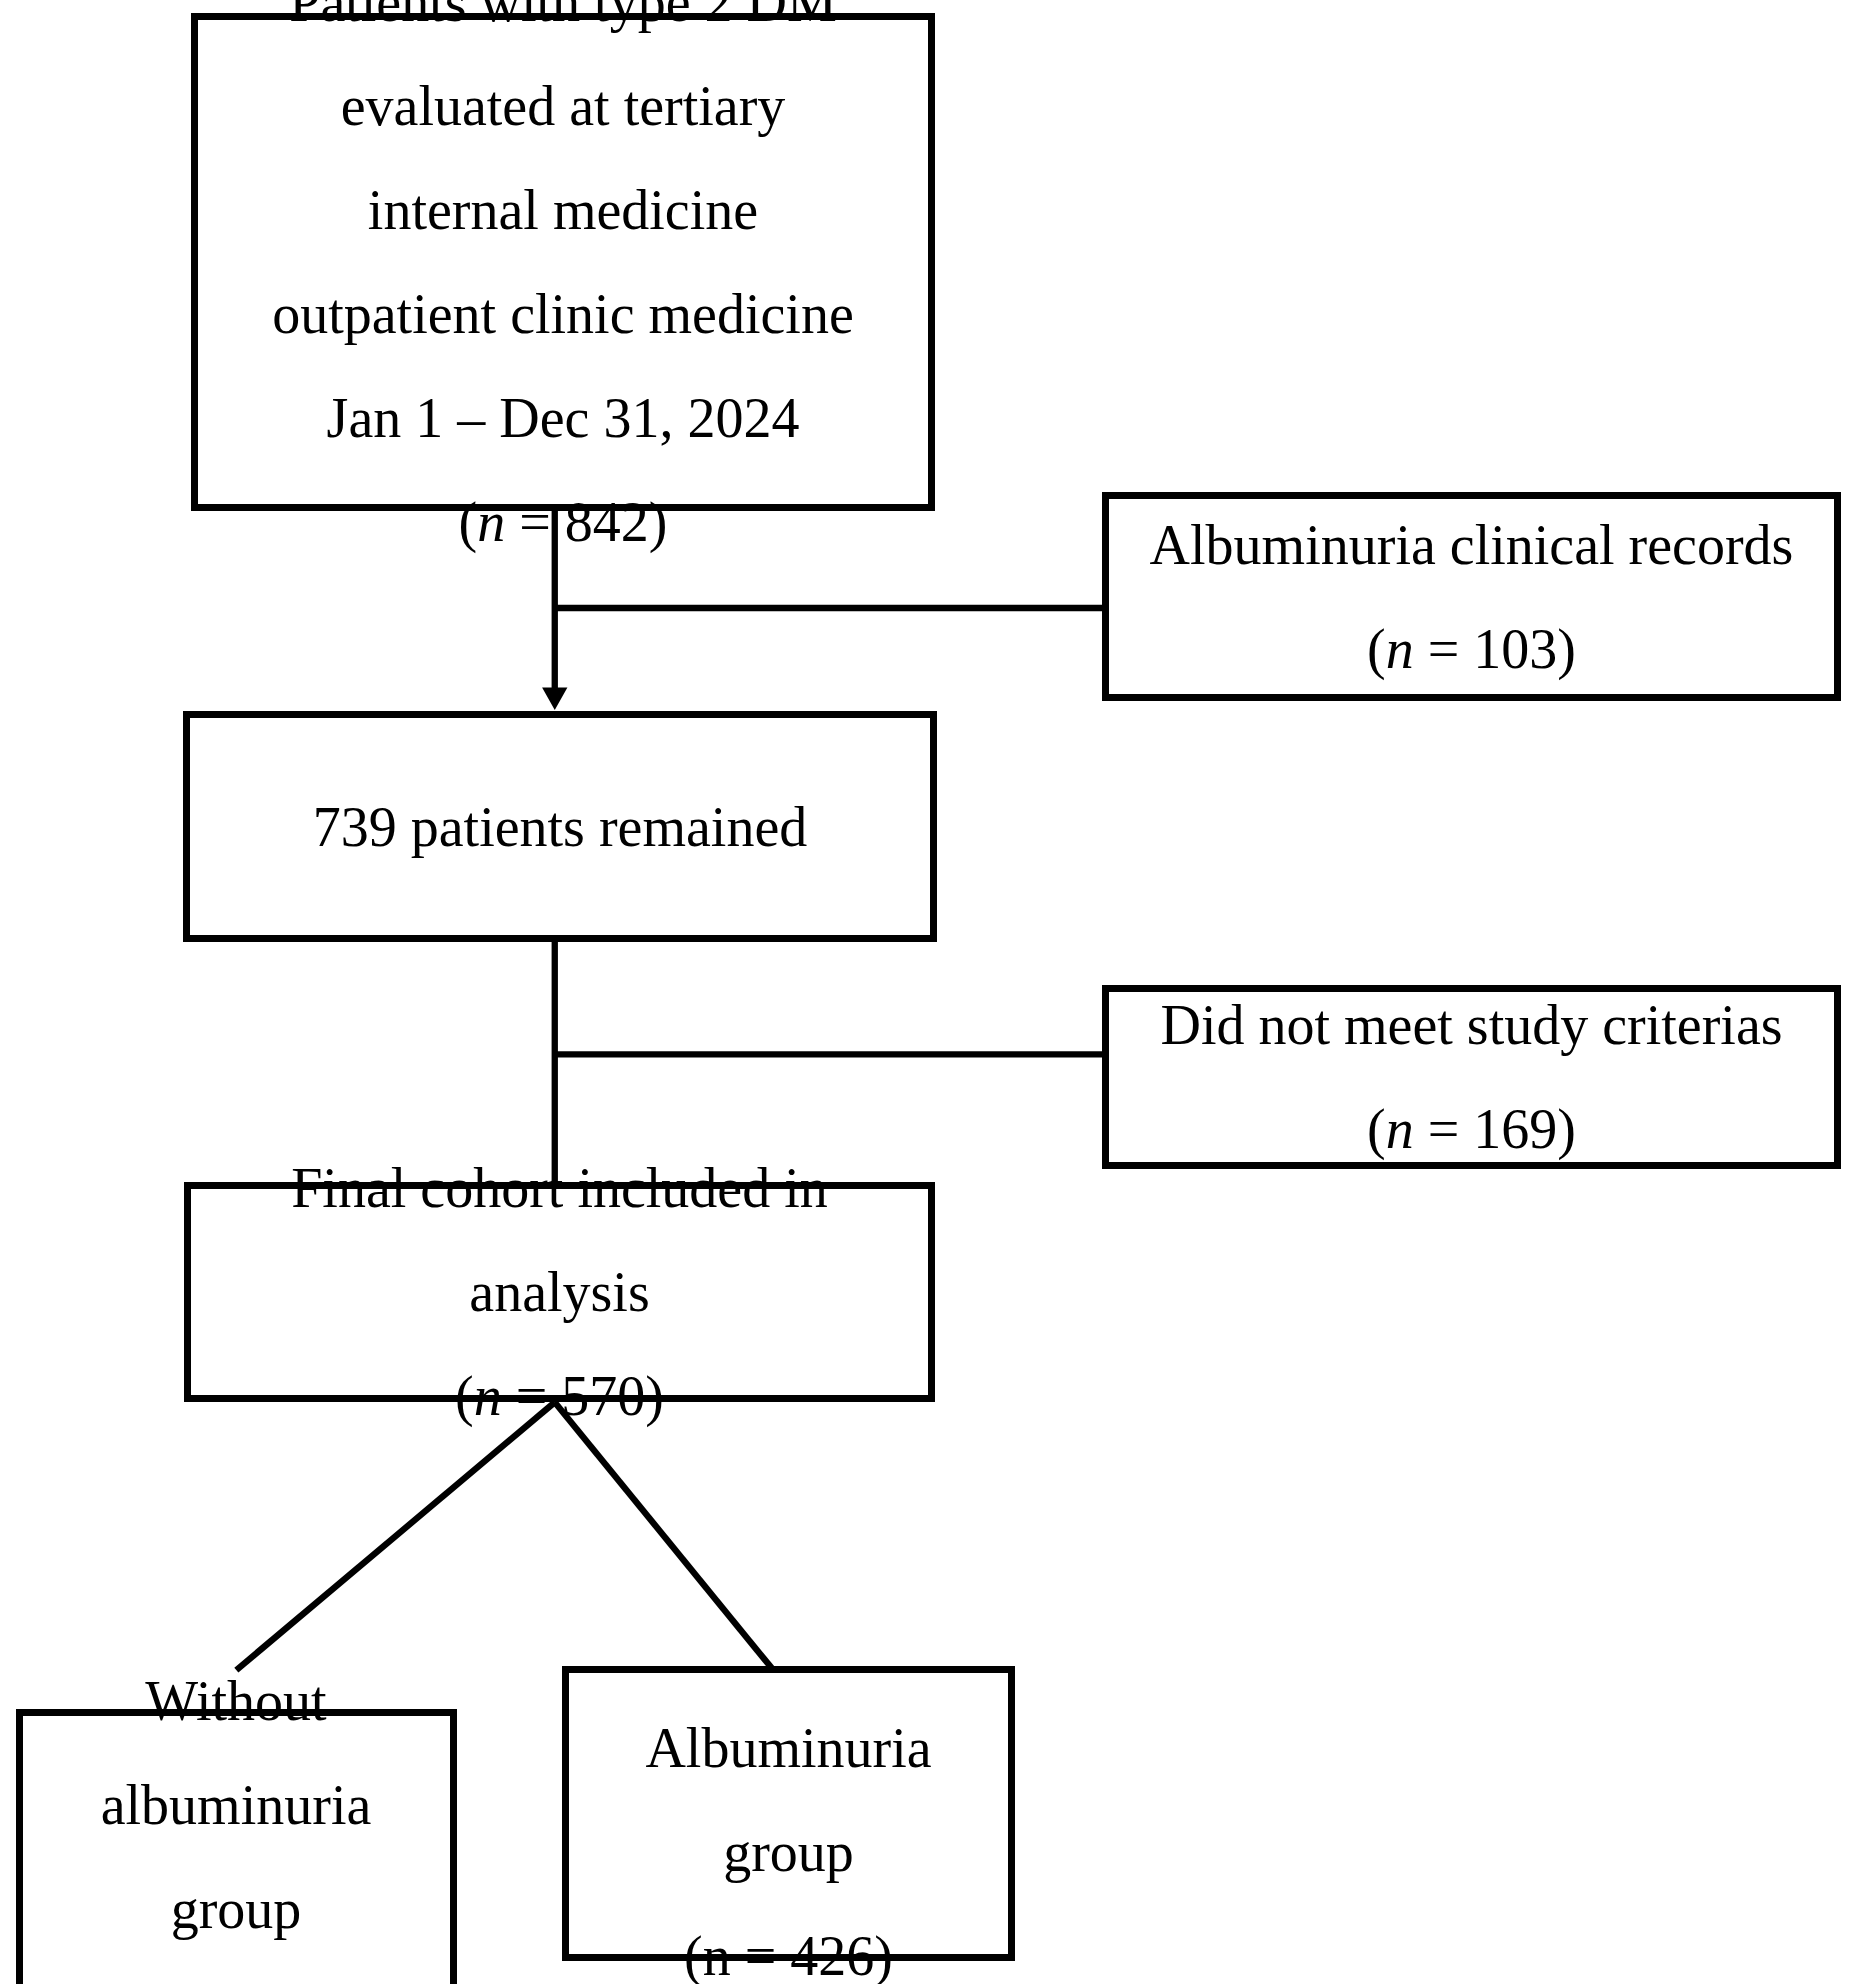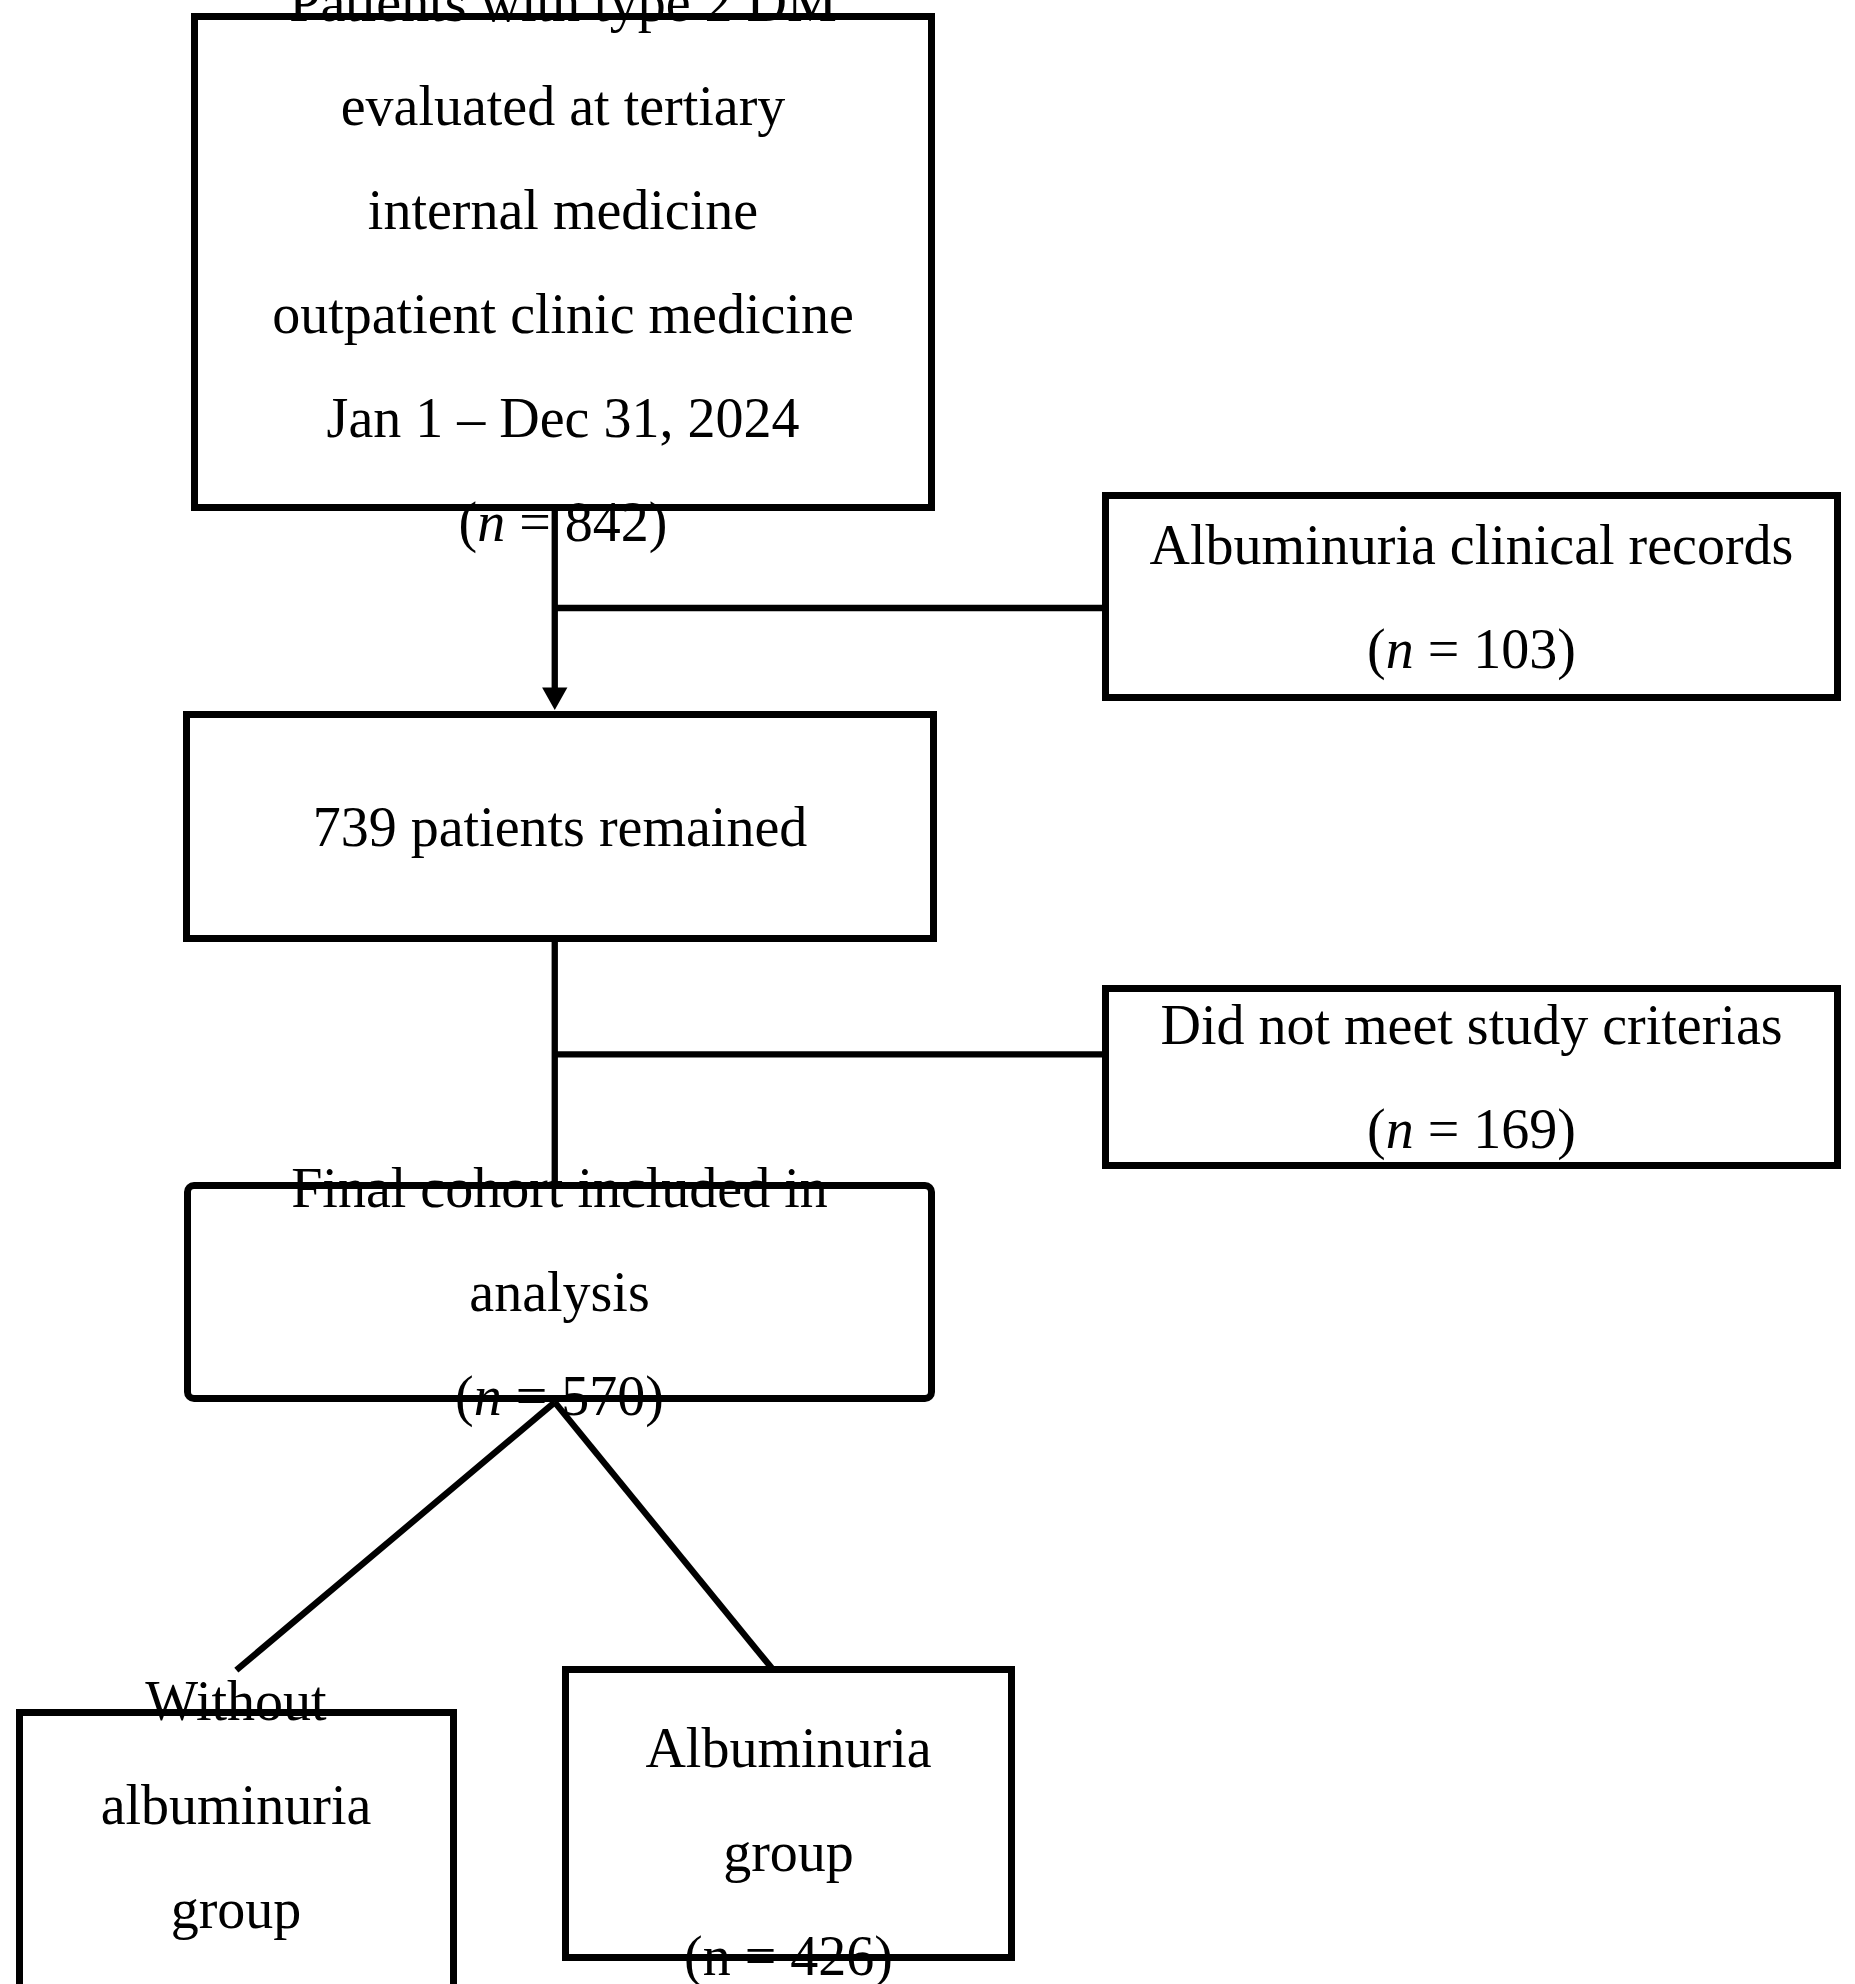--- a/index.html
+++ b/index.html
@@ -33,21 +33,21 @@
     text-align: center;
     font-size: 56px;
     line-height: 72px;
     white-space: nowrap;
     gap: 32px;
   }
   .b-source   { left: 191px;  top: 12.7px;   width: 744px; height: 498px; }
   .b-excl1    { left: 1102px; top: 492px;  width: 739px; height: 209px; }
   .b-remained { left: 183px;  top: 711px; width: 754px; height: 231px; }
   .b-excl2    { left: 1102px; top: 952px; width: 739px; height: 184px; margin-top: 33px; }
-  .b-final    { left: 184px;  top: 1182px; width: 751px; height: 220px; border-radius: 10px; }
+  .b-final    { left: 184px;  top: 1182px; width: 751px; height: 220px; }
   .b-group1   { left: 15.5px;   top: 1709px; width: 441px;  height: 295px; }
   .b-group2   { left: 562px;  top: 1666px; width: 453px;  height: 295px;
                 justify-content: flex-start; padding-top: 39px; }
   .nit { font-style: italic; }
 </style>
 </head>
 <body>
 
 <div class="canvas">
 

